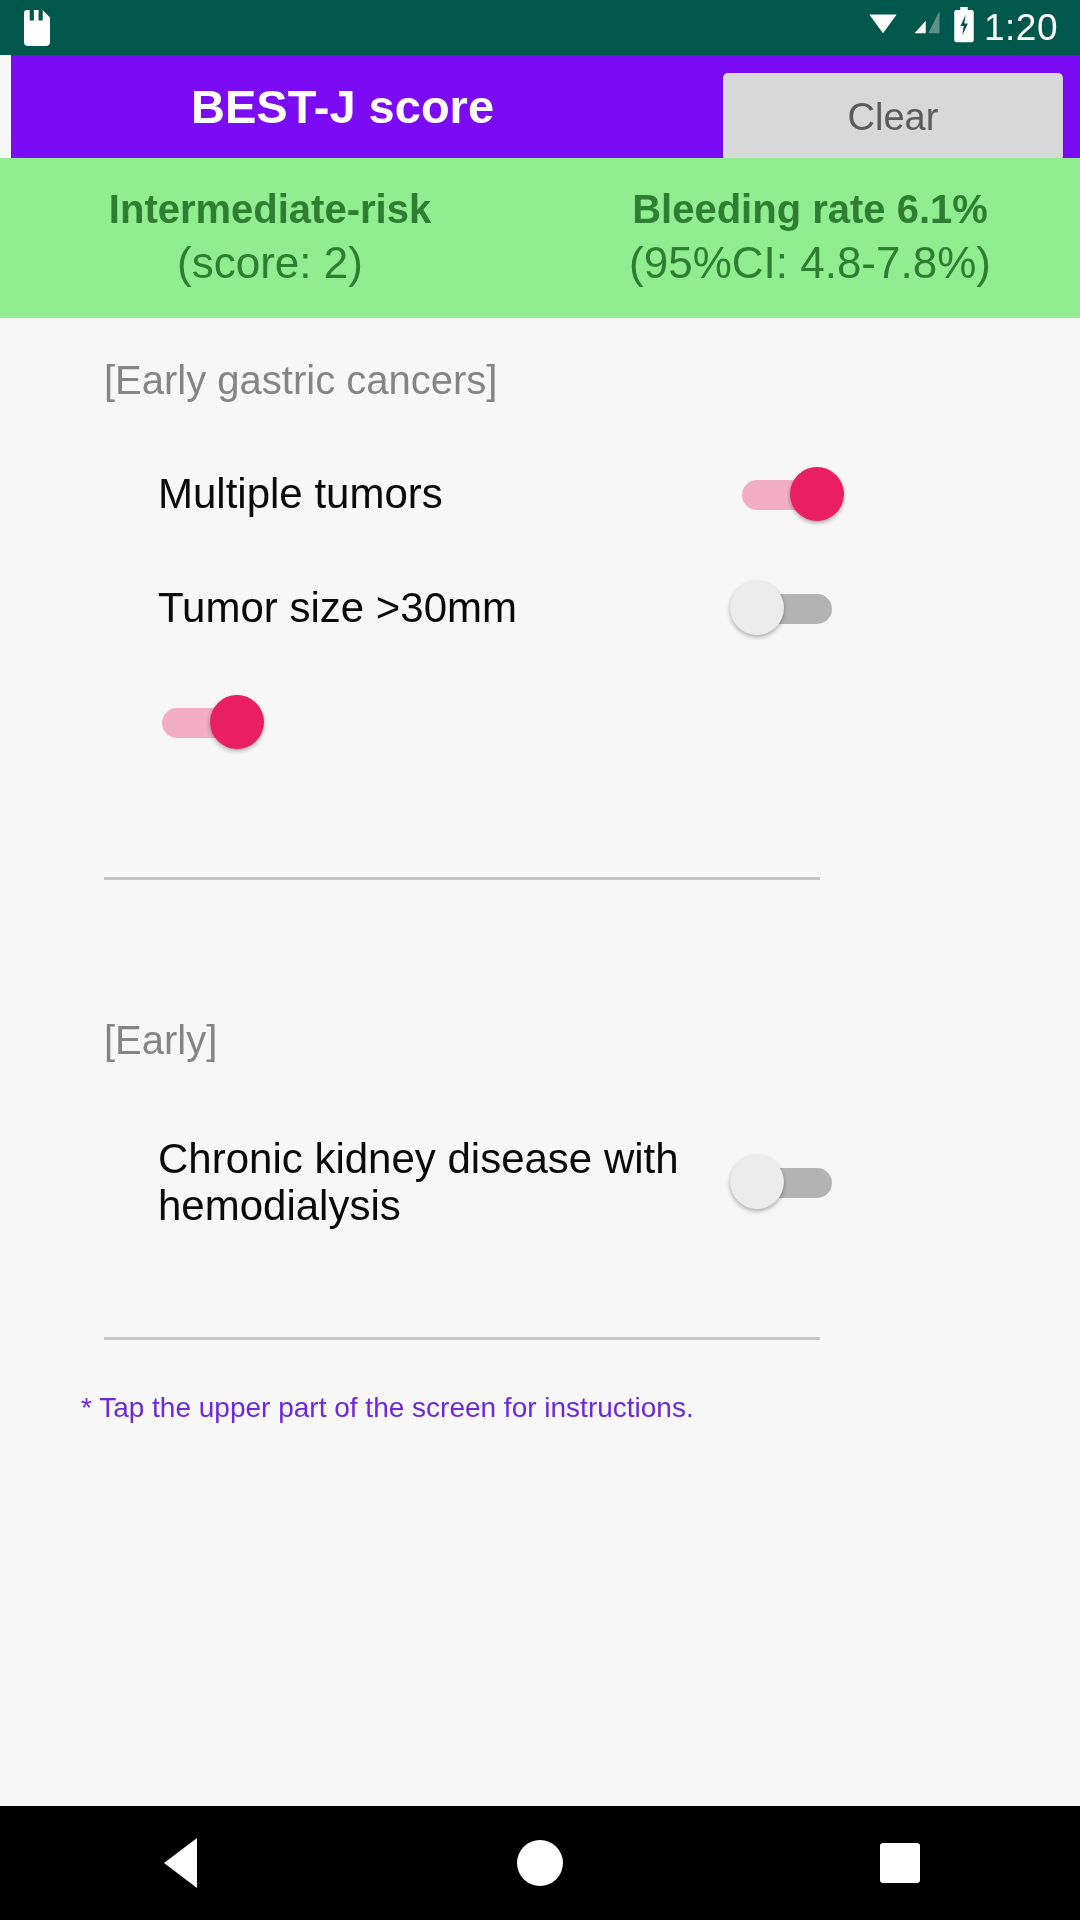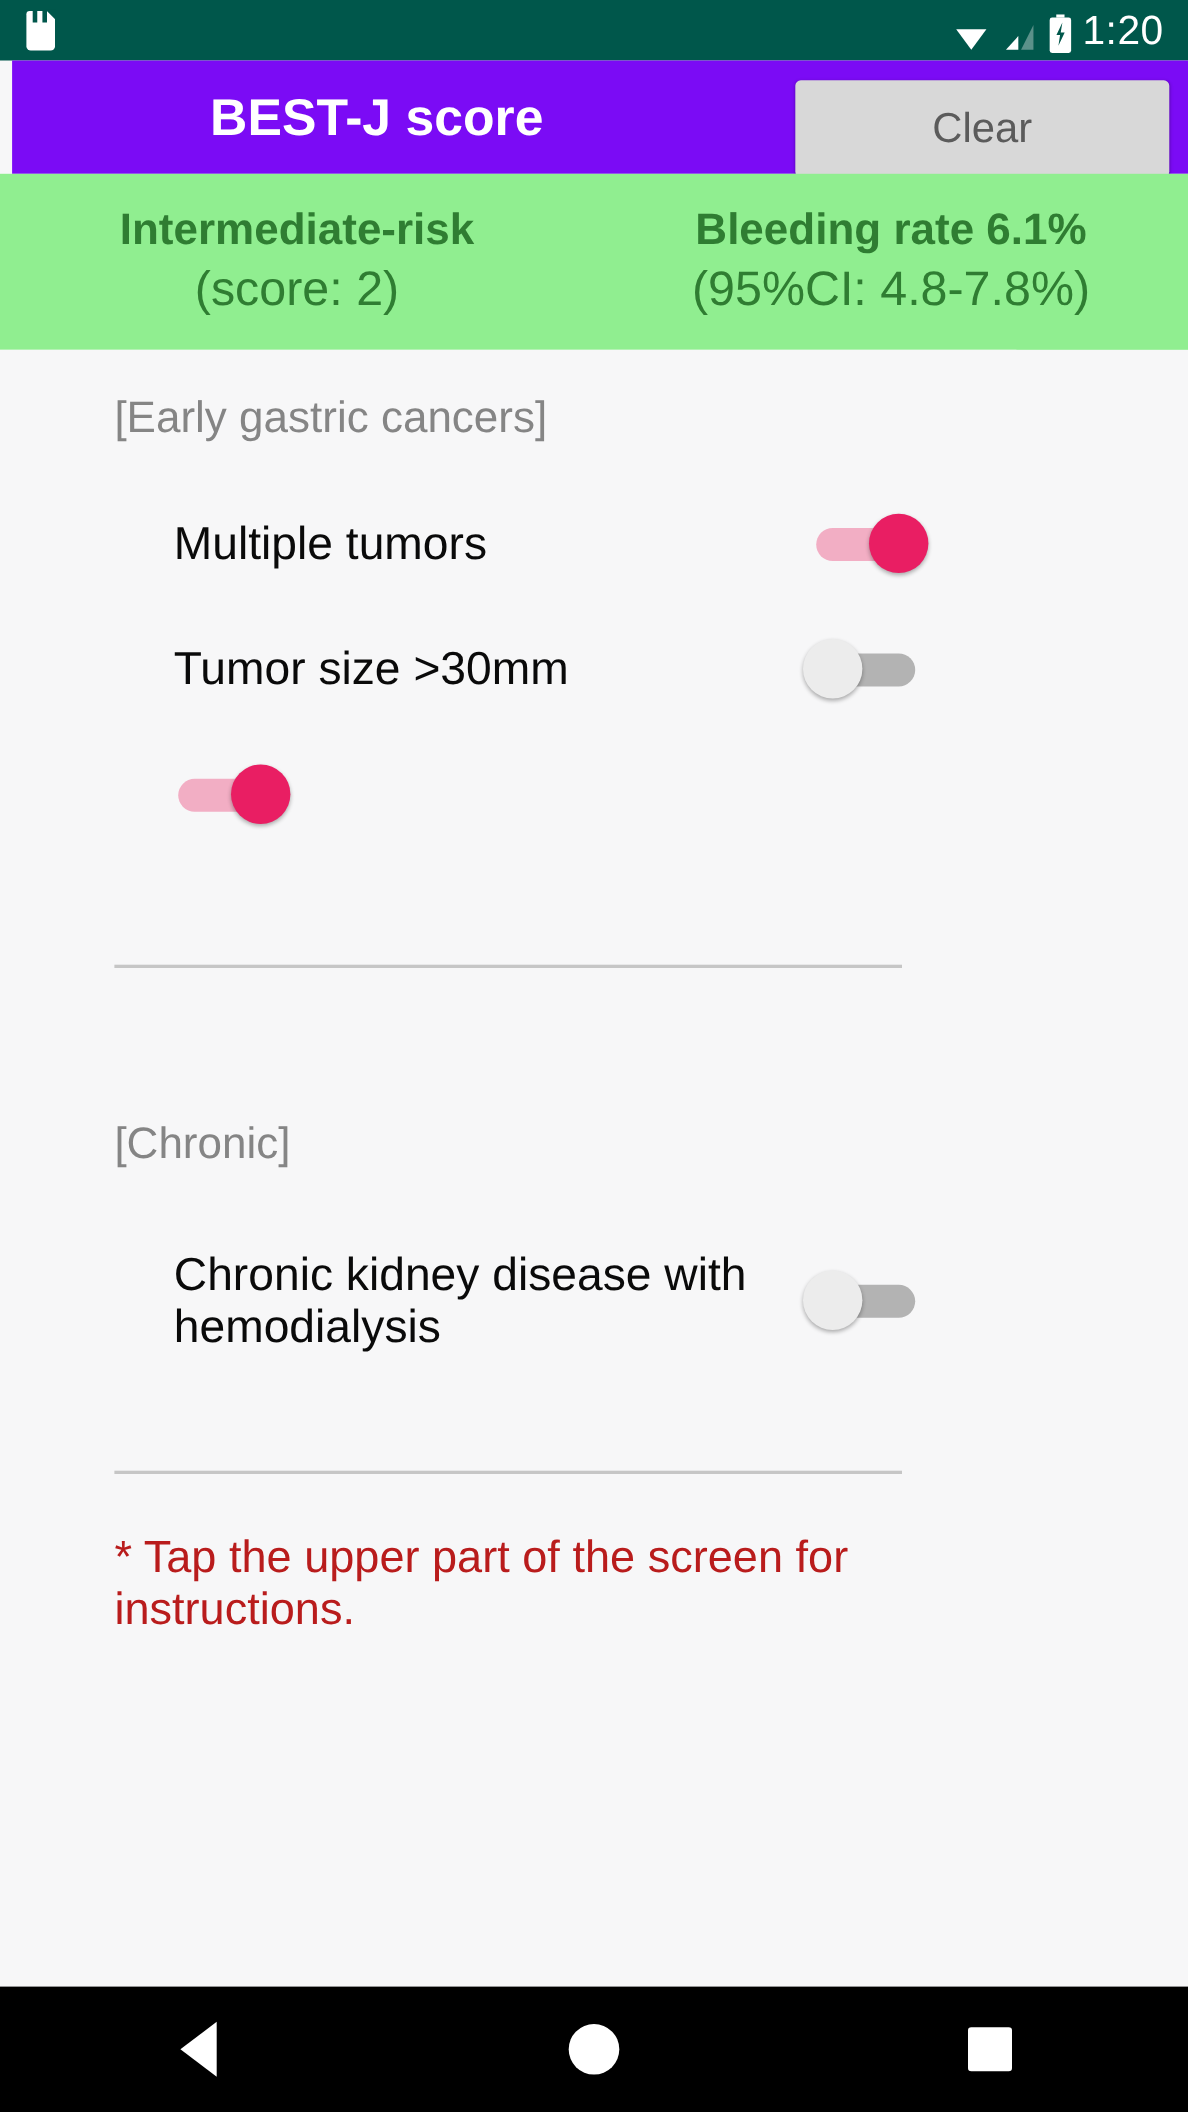--- a/index.html
+++ b/index.html
@@ -27,21 +27,21 @@
     background: #00574B;
     display: flex;
     align-items: center;
     box-sizing: border-box;
     padding: 0 22px 0 24px;
   }
   .status-left { display: flex; align-items: center; }
   .status-right {
     margin-left: auto;
     display: flex;
-    align-items: flex-end;
+    align-items: flex-start;
     gap: 8px;
   }
   .sdcard-icon {
     width: 26px; height: 36px;
     background: #fff;
     border-radius: 3px 3px 4px 4px;
     position: relative;
   }
   .sdcard-icon::before {
     content: "";
@@ -194,23 +194,23 @@
 
   .divider {
     height: 3px;
     background: #c6c6c6;
     margin: 0 104px;
   }
   .spacer-lg { height: 98px; }
   .spacer-md { height: 62px; }
   .spacer-sm { height: 34px; }
   .footnote {
-    color: #b91c1c;
-    font-size: 41px;
-    padding-left: 104px;
+    color: #6d28d9;
+    font-size: 28px;
+    padding-left: 81px;
     padding-top: 52px;
   }
 
   
   .nav-bar {
     position: absolute;
     bottom: 0; left: 0;
     width: 1080px;
     height: 114px;
     background: #000000;
@@ -310,21 +310,21 @@
       <div class="switch on">
         <div class="track"></div>
         <div class="thumb"></div>
       </div>
     </div>
 
     <div class="spacer-lg"></div>
     <div class="divider"></div>
     <div class="spacer-lg"></div>
 
-    <div class="section-header">[Chronic]</div>
+    <div class="section-header">[Early]</div>
     <div class="spacer-md"></div>
 
     <div class="list-row">
       <div class="row-label">Chronic kidney disease with hemodialysis</div>
       <div class="switch off">
         <div class="track"></div>
         <div class="thumb"></div>
       </div>
     </div>
 

